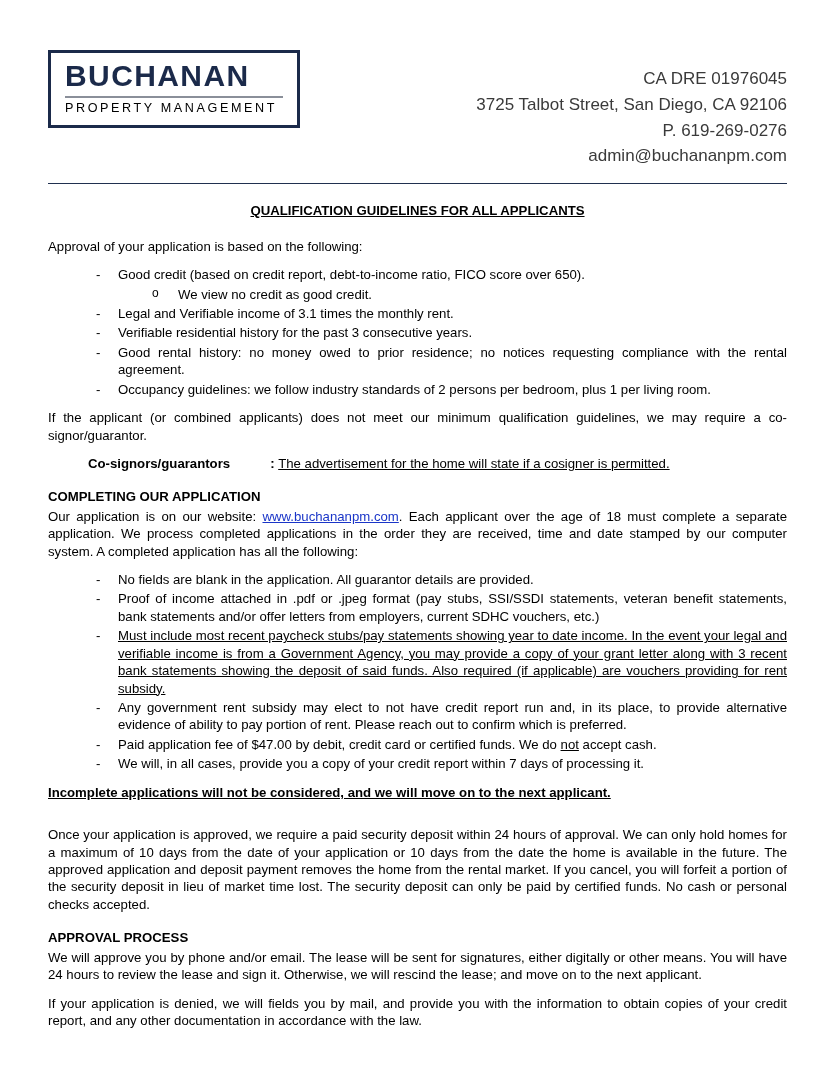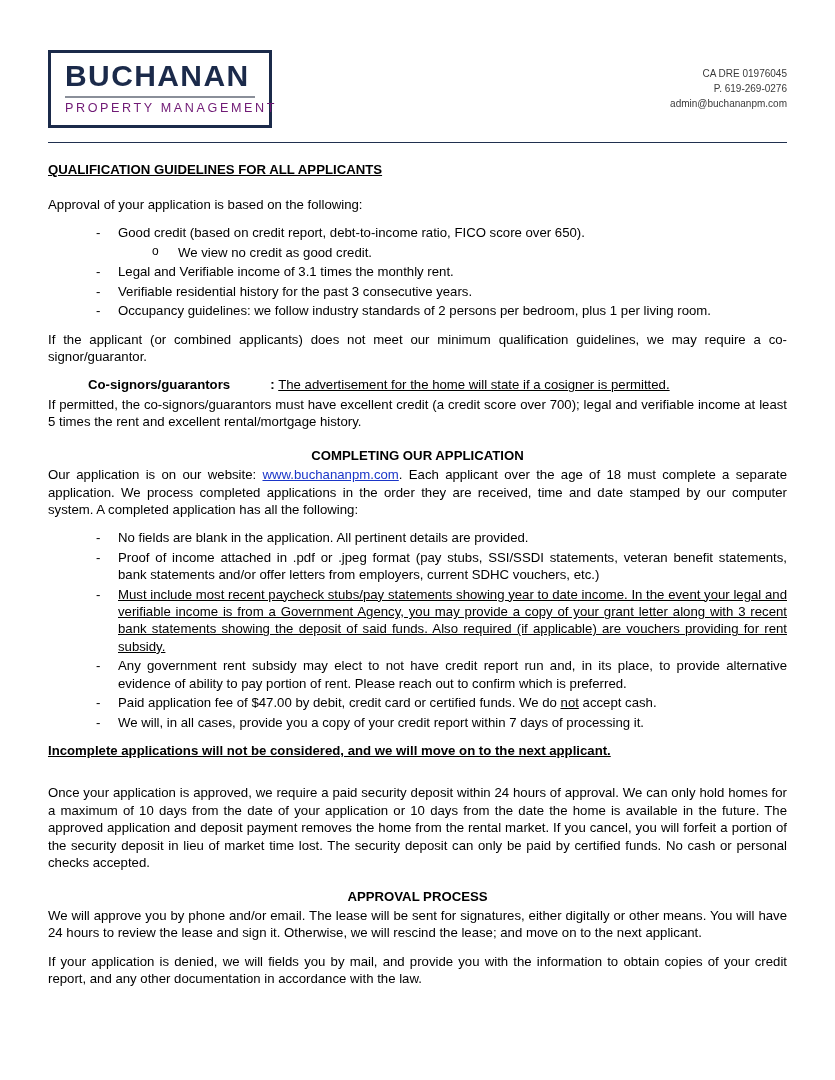--- a/index.html
+++ b/index.html
@@ -26,67 +26,66 @@
   
   .letterhead {
     display: flex;
     align-items: flex-start;
     justify-content: space-between;
     padding-top: 10px;
   }
   .logo-box {
     border: 3px solid #1b2a4a;
     padding: 8px 14px 10px 14px;
-    width: 224px;
+    width: 252px;
     box-sizing: border-box;
     background: #fff;
   }
   .logo-name {
     font-family: "Liberation Sans", sans-serif;
     font-weight: bold;
     font-size: 30px;
     letter-spacing: 1.4px;
     color: #1b2a4a;
     line-height: 1;
     white-space: nowrap;
   }
   .logo-rule {
     height: 2px;
     background: #8a8f99;
     margin: 5px 0 4px 0;
   }
   .logo-sub {
     font-size: 12.6px;
     letter-spacing: 2.6px;
-    color: #701a75;
+    color: #000000;
     line-height: 1;
     white-space: nowrap;
   }
   .contact {
     text-align: right;
-    font-size: 10px;
+    font-size: 17px;
     color: #3a3a3a;
     line-height: 1.52;
     padding-top: 16px;
   }
   .contact div { white-space: nowrap; }
   .header-rule {
     border-top: 1px solid #20304f;
     margin: 14px 0 18px 0;
   }
   
   h1.doc-title {
-    text-align: left;
+    text-align: center;
     font-size: 13.2px;
     font-weight: bold;
     text-decoration: underline;
     margin: 8px 0 18px 0;
   }
   h2.section-title {
-    text-align: center;
     font-size: 13.2px;
     font-weight: bold;
     margin: 16px 0 2px 0;
   }
   p.para {
     margin: 0 0 11px 0;
     text-align: justify;
   }
   p.tight { margin-bottom: 2px; }
   ul.dash-list {
@@ -136,56 +135,57 @@
 <div class="page">
 
   <div class="letterhead">
     <div class="logo-box">
       <div class="logo-name">BUCHANAN</div>
       <div class="logo-rule"></div>
       <div class="logo-sub">PROPERTY MANAGEMENT</div>
     </div>
     <div class="contact">
       <div>CA DRE 01976045</div>
+      <div>3725 Talbot Street, San Diego, CA 92106</div>
       <div>P. 619-269-0276</div>
       <div>admin@buchananpm.com</div>
     </div>
   </div>
 
   <div class="header-rule"></div>
 
   <h1 class="doc-title">QUALIFICATION GUIDELINES FOR ALL APPLICANTS</h1>
 
   <p class="para">Approval of your application is based on the following:</p>
 
   <ul class="dash-list">
     <li>Good credit (based on credit report, debt-to-income ratio, FICO score over 650).</li>
     <ul class="circle-list">
       <li>We view no credit as good credit.</li>
     </ul>
     <li>Legal and Verifiable income of 3.1 times the monthly rent.</li>
     <li>Verifiable residential history for the past 3 consecutive years.</li>
+    <li>Good rental history: no money owed to prior residence; no notices requesting compliance with the rental agreement.</li>
     <li>Occupancy guidelines: we follow industry standards of 2 persons per bedroom, plus 1 per living room.</li>
   </ul>
 
   <p class="para">If the applicant (or combined applicants) does not meet our minimum qualification guidelines, we may require a co-signor/guarantor.</p>
 
   <p class="para tight">
     <span class="b">Co-signors/guarantors</span><span class="b">: </span><span class="u">The advertisement for the home will state if a cosigner is permitted.</span>
   </p>
-  <p class="para">If permitted, the co-signors/guarantors must have excellent credit (a credit score over 700); legal and verifiable income at least 5 times the rent and excellent rental/mortgage history.</p>
 
   <h2 class="section-title">COMPLETING OUR APPLICATION</h2>
 
   <p class="para">
     <span>Our application is on our website: </span><a class="link" href="#">www.buchananpm.com</a><span>. Each applicant over the age of 18 must complete a separate application. We process completed applications in the order they are received, time and date stamped by our computer system. A completed application has all the following:</span>
   </p>
 
   <ul class="dash-list">
-    <li>No fields are blank in the application. All pertinent details are provided.</li>
+    <li>No fields are blank in the application. All guarantor details are provided.</li>
     <li>Proof of income attached in .pdf or .jpeg format (pay stubs, SSI/SSDI statements, veteran benefit statements, bank statements and/or offer letters from employers, current SDHC vouchers, etc.)</li>
     <li class="u">Must include most recent paycheck stubs/pay statements showing year to date income.  In the event your legal and verifiable income is from a Government Agency, you may provide a copy of your grant letter along with 3 recent bank statements showing the deposit of said funds. Also required (if applicable) are vouchers providing for rent subsidy.</li>
     <li>Any government rent subsidy may elect to not have credit report run and, in its place, to provide alternative evidence of ability to pay portion of rent. Please reach out to confirm which is preferred.</li>
     <li><span>Paid application fee of $47.00 by debit, credit card or certified funds. We do </span><span class="u">not</span><span> accept cash.</span></li>
     <li>We will, in all cases, provide you a copy of your credit report within 7 days of processing it.</li>
   </ul>
 
   <p class="para b u">Incomplete applications will not be considered, and we will move on to the next applicant.</p>
 
   <div class="spacer-md"></div>

